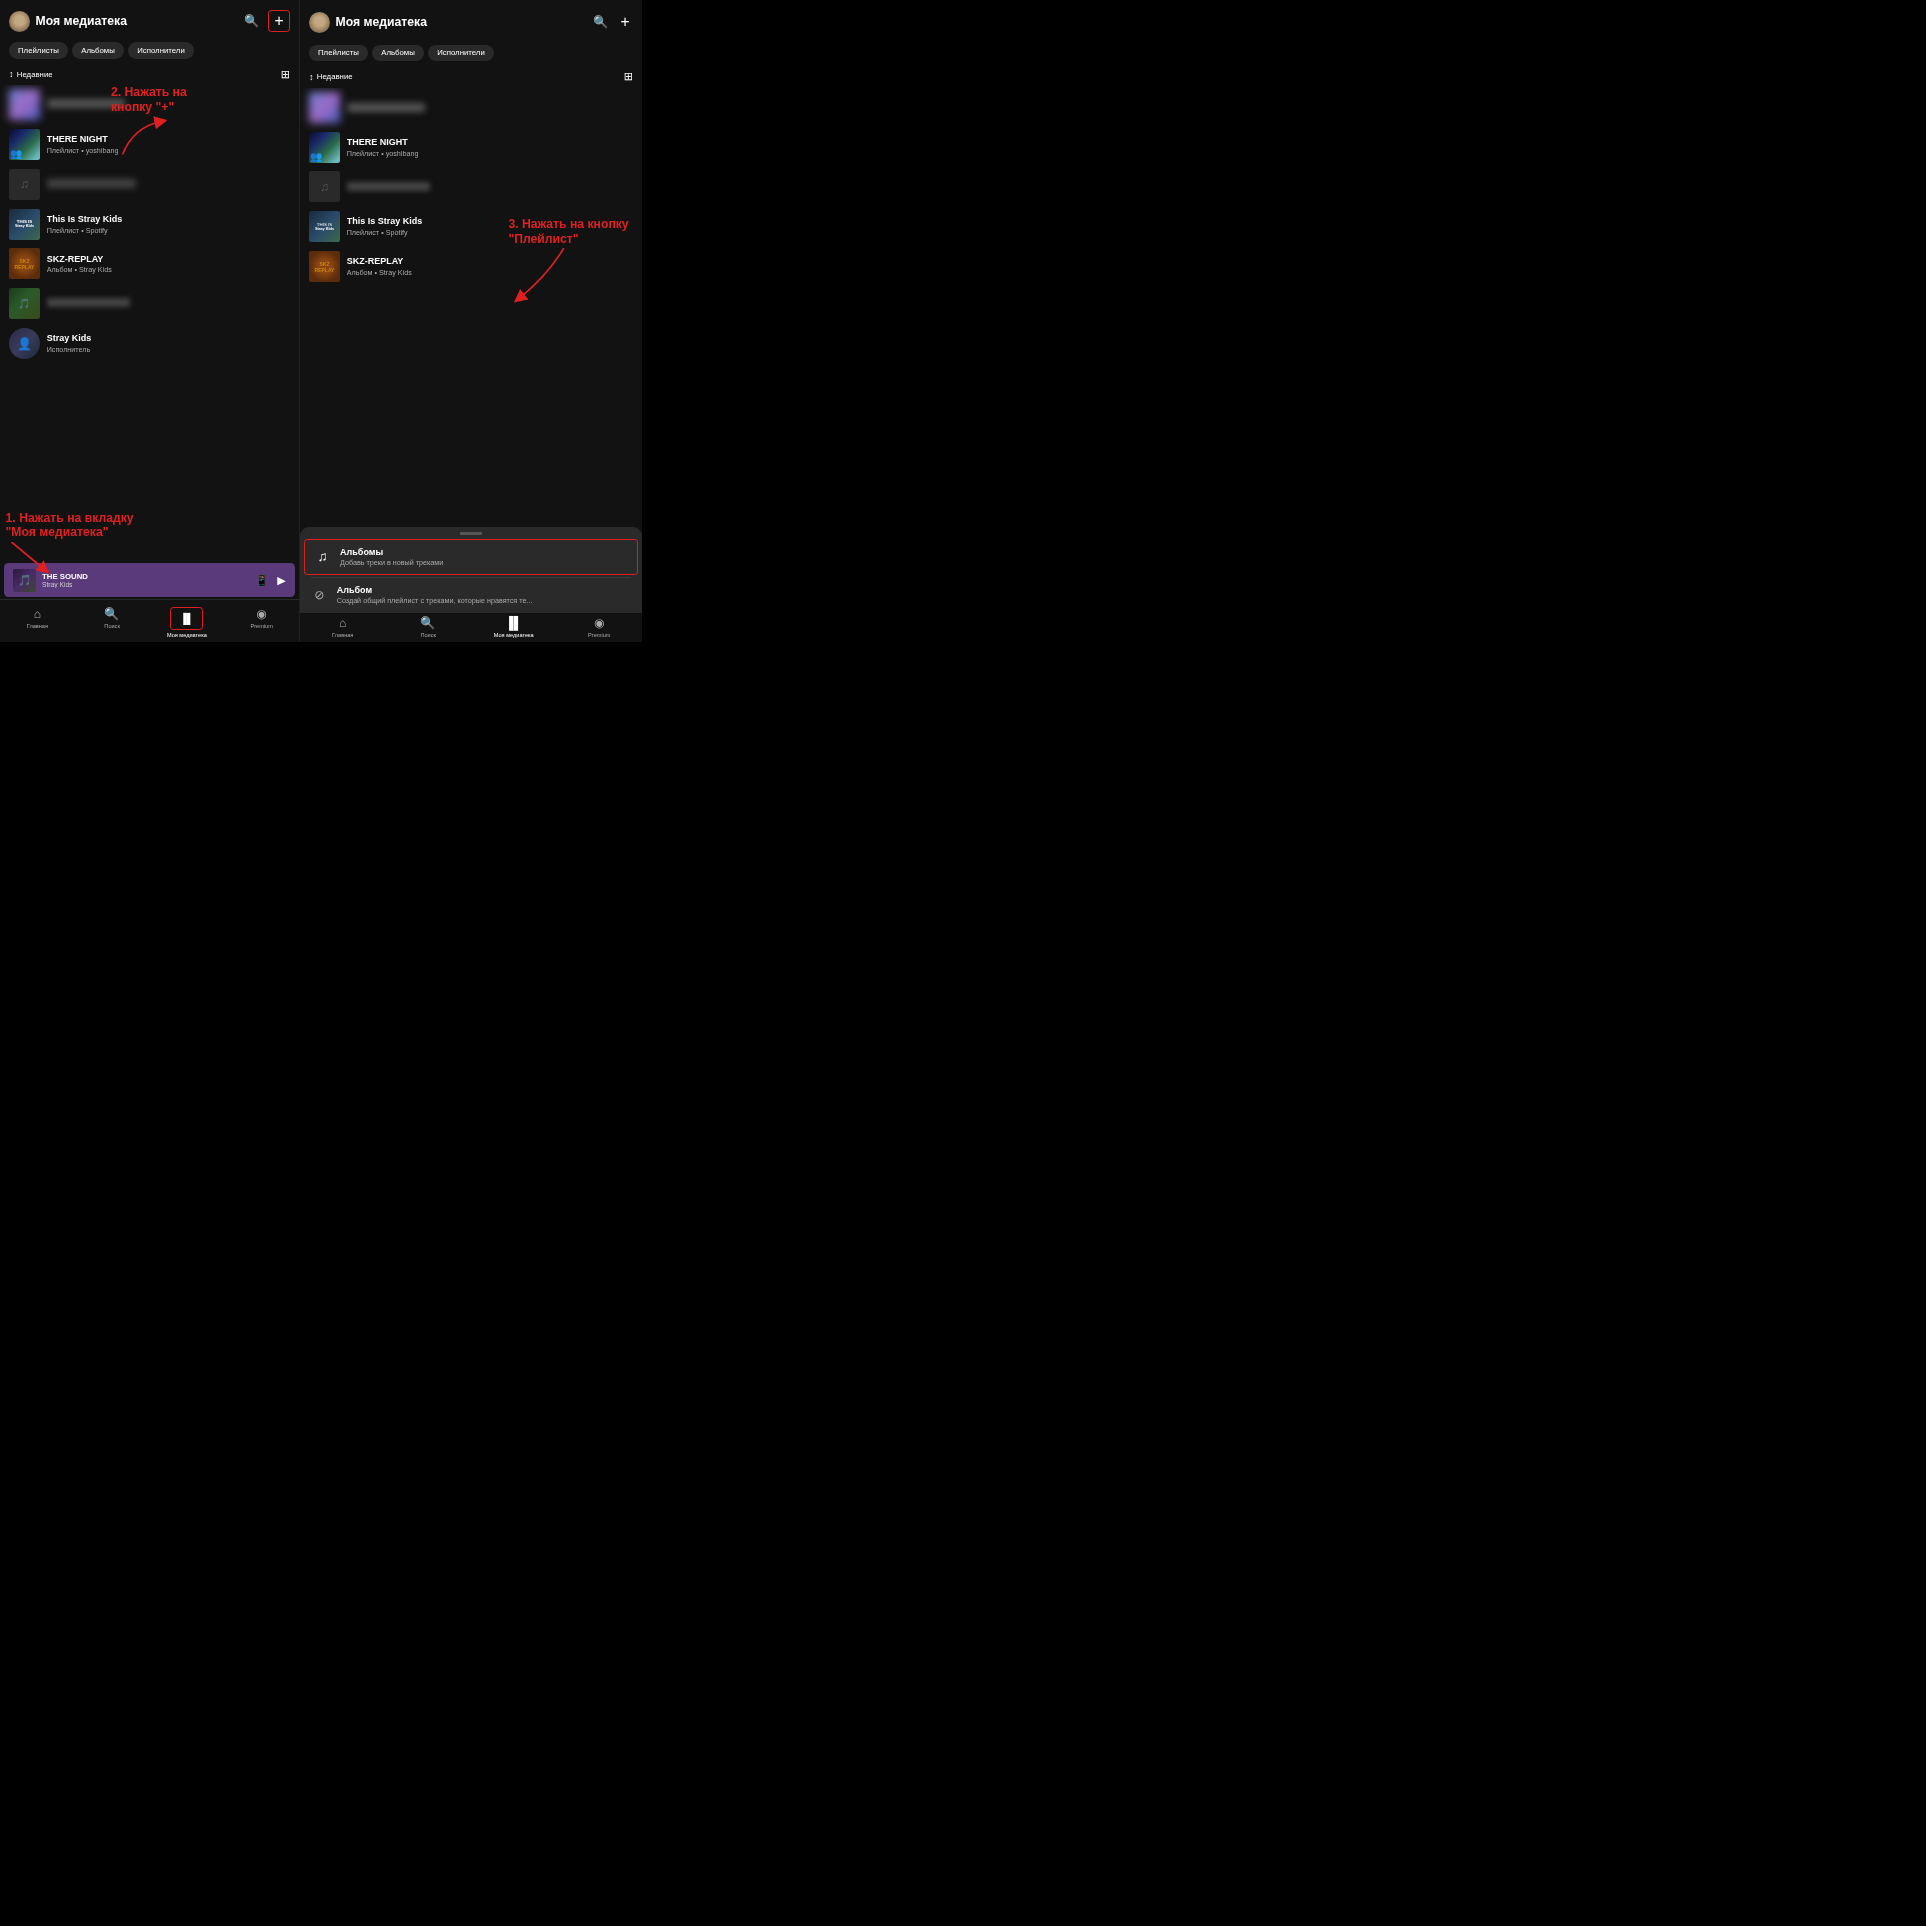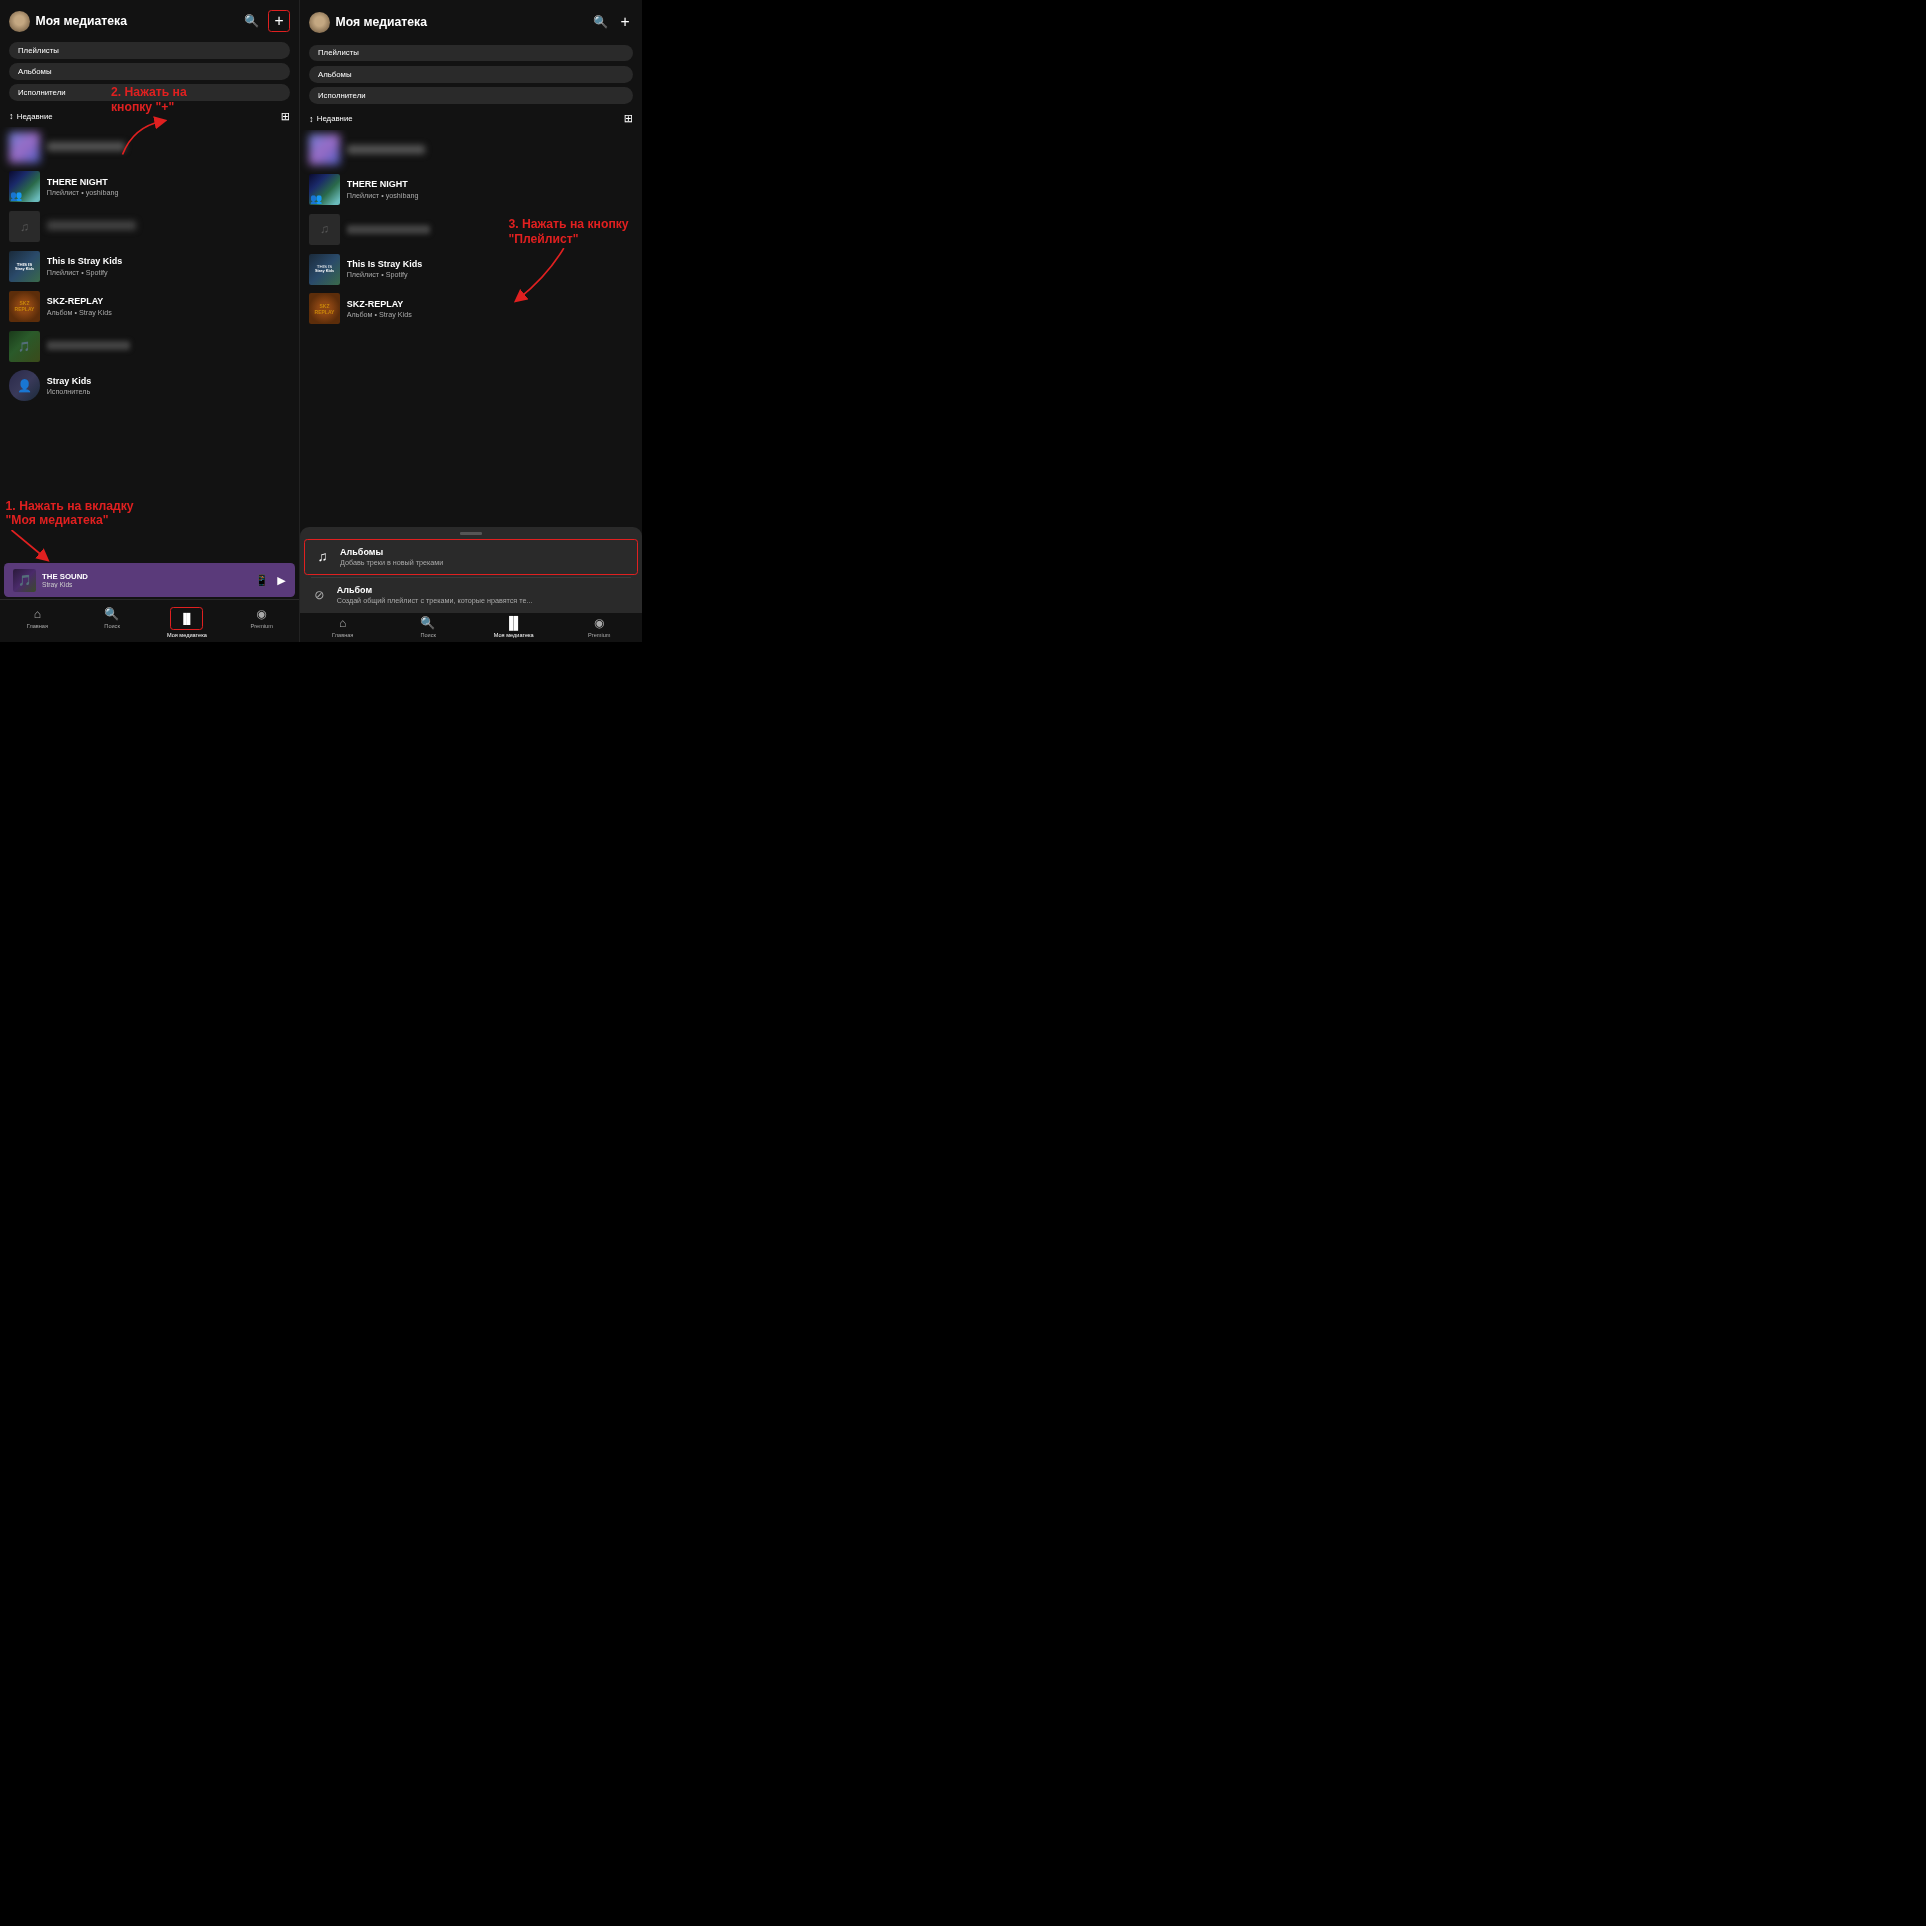--- a/index.html
+++ b/index.html
@@ -91,21 +91,20 @@
       cursor: pointer;
       background: transparent;
       flex-shrink: 0;
     }
 
     
     .filter-tabs {
       display: flex;
       gap: 4.4px;
       padding: 4.4px 9px;
-      flex-direction: column;
     }
 
     .filter-tab {
       padding: 3.9px 9px;
       border-radius: 11px;
       background: #2a2a2a;
       color: #fff;
       font-size: 7.8px;
       font-weight: 500;
       cursor: pointer;
@@ -403,21 +402,21 @@
     }
 
     .sheet-divider {
       height: 0.6px;
       background: #3a3a3a;
       margin: 0 11px;
     }
 
     
     .ann1 {
-      bottom: 79px;
+      bottom: 67px;
       left: 5.6px;
       width: 133px;
     }
 
     
     .ann2 {
       top: 61px;
       left: 111px;
       width: 156px;
     }

